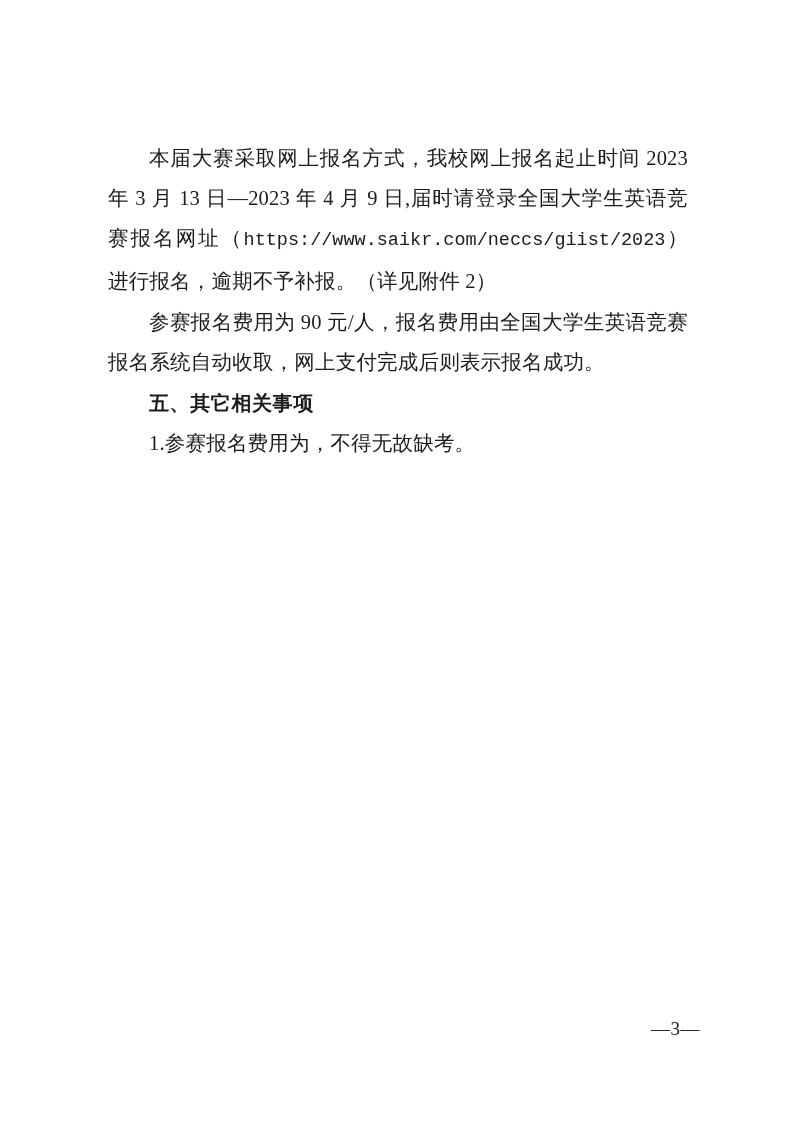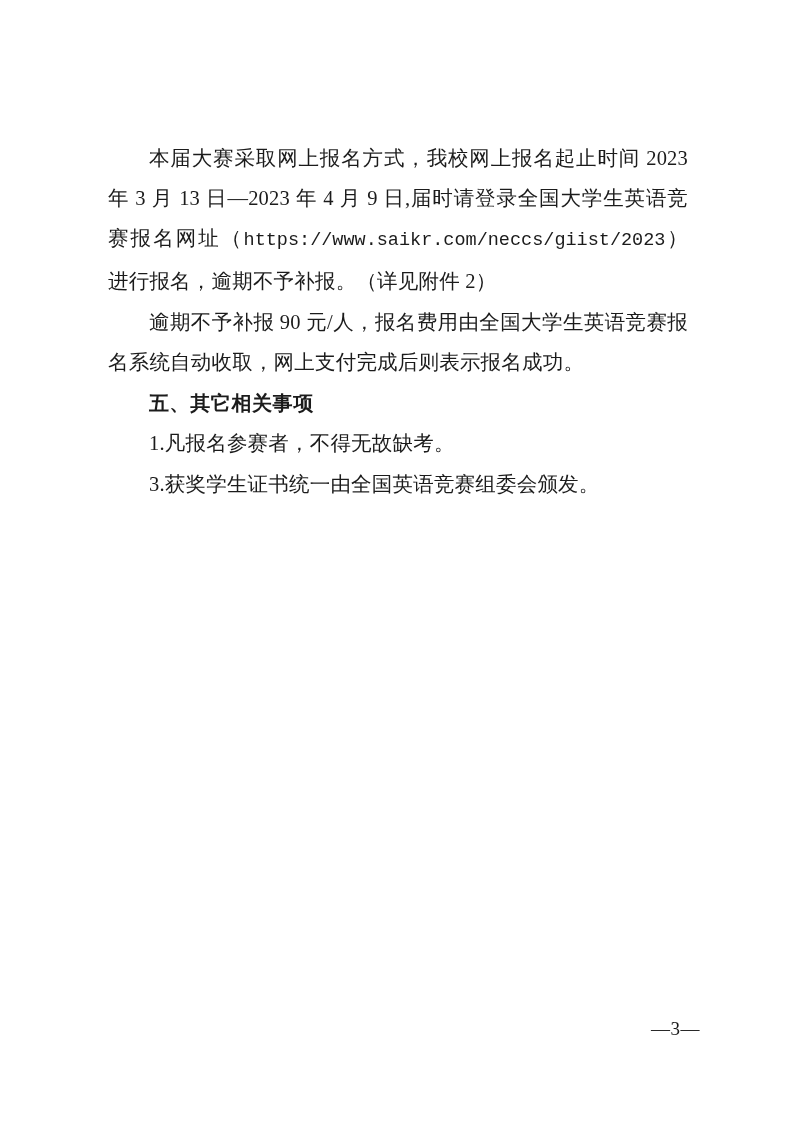--- a/index.html
+++ b/index.html
@@ -76,27 +76,26 @@
 </style>
 </head>
 <body>
 
 <div class="page">
 
   <div class="body-area">
 
     <p class="para indent"><span>本届大赛采取网上报名方式，我校网上报名起止时间 </span><span class="num">2023</span><span> 年 </span><span class="num">3</span><span> 月 </span><span class="num">13</span><span> 日—</span><span class="num">2023</span><span> 年 </span><span class="num">4</span><span> 月 </span><span class="num">9</span><span> 日,届时请登录全国大学生英语竞赛报名网址（</span><span class="mono">https://www.saikr.com/neccs/giist/2023</span><span>）进行报名，逾期不予补报。（详见附件 </span><span class="num">2</span><span>）</span></p>
 
-    <p class="para indent"><span>逾期不予补报 </span><span class="num">90</span><span> 元/人，报名费用由全国大学生英语竞赛报名系统自动收取，网上支付完成后则表示报名成功。</span></p>
+    <p class="para indent"><span>参赛报名费用为 </span><span class="num">90</span><span> 元/人，报名费用由全国大学生英语竞赛报名系统自动收取，网上支付完成后则表示报名成功。</span></p>
 
     <p class="heading">五、其它相关事项</p>
 
-    <p class="para indent"><span class="num">1.</span><span>凡报名参赛者，不得无故缺考。</span></p>
+    <p class="para indent"><span class="num">1.</span><span>参赛报名费用为，不得无故缺考。</span></p>
 
 
-    <p class="para indent"><span class="num">3.</span><span>获奖学生证书统一由全国英语竞赛组委会颁发。</span></p>
 
 
   </div>
 
   <div class="page-number">—3—</div>
 
 </div>
 
 </body></html>

